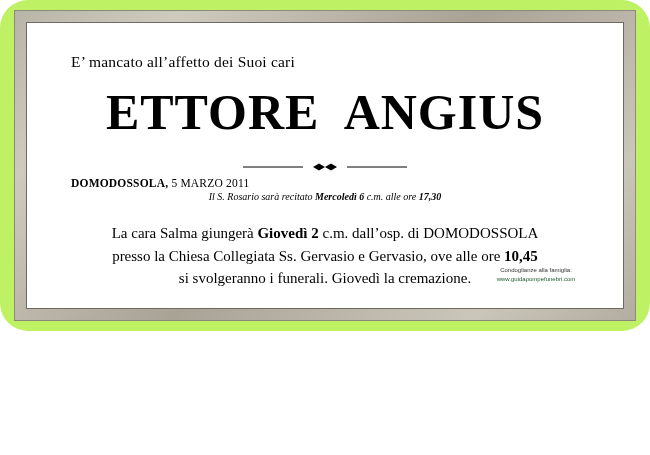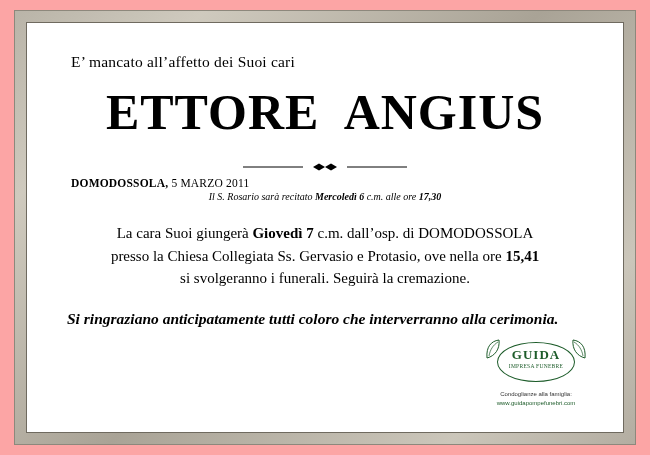--- a/index.html
+++ b/index.html
@@ -3,24 +3,25 @@
 <meta charset="utf-8">
 <style>
   html, body {
     margin: 0;
     padding: 0;
     background: #ffffff;
   }
   #page {
     position: relative;
     width: 650px;
-    height: 455px;
-    background: #fca5a5;
+    height: 331px;
+    background: #bef264;
     overflow: hidden;
     font-family: "Liberation Serif", serif;
+    border-radius: 28px;
   }
 
   
   .frame-outer {
     position: absolute;
     left: 14px;
     top: 10px;
     right: 14px;
     bottom: 10px;
     background: linear-gradient(135deg, #b9b4a8 0%, #cfcabe 18%, #a9a396 50%, #cbc6ba 82%, #b3ada1 100%);
@@ -208,46 +209,32 @@
         </div>
 
         <div class="rosary">
           <div>
             <span>Il S. Rosario sarà recitato </span><b>Mercoledì 6</b><span> c.m. alle ore </span><b>17,30</b>
           </div>
         </div>
 
         <div class="funeral">
           <div>
-            <span>La cara Suoi giungerà </span><b>Giovedì 7</b><span> c.m. dall’osp. di DOMODOSSOLA</span>
+            <span>La cara Salma giungerà </span><b>Giovedì 2</b><span> c.m. dall’osp. di DOMODOSSOLA</span>
           </div>
           <div>
-            <span>presso la Chiesa Collegiata Ss. Gervasio e Protasio, ove nella ore </span><b>15,41</b>
+            <span>presso la Chiesa Collegiata Ss. Gervasio e Gervasio, ove alle ore </span><b>10,45</b>
           </div>
-          <div>si svolgeranno i funerali. Seguirà la cremazione.</div>
-        </div>
-
-        <div class="thanks">Si ringraziano anticipatamente tutti coloro che interverranno alla cerimonia.</div>
+          <div>si svolgeranno i funerali. Giovedì la cremazione.</div>
+        </div>
+
 
       </div>
 
       <div class="logo">
-        <div class="logo-badge">
-          <svg class="logo-leaf left" viewBox="0 0 20 22">
-            <path d="M16 2 C8 3 3 9 4 20 C12 18 17 11 16 2 Z" fill="none" stroke="#1d5c2a" stroke-width="1"></path>
-            <path d="M15 4 C10 7 7 12 6 18" fill="none" stroke="#1d5c2a" stroke-width="0.7"></path>
-          </svg>
-          <svg class="logo-leaf right" viewBox="0 0 20 22">
-            <path d="M4 2 C12 3 17 9 16 20 C8 18 3 11 4 2 Z" fill="none" stroke="#1d5c2a" stroke-width="1"></path>
-            <path d="M5 4 C10 7 13 12 14 18" fill="none" stroke="#1d5c2a" stroke-width="0.7"></path>
-          </svg>
-          <div class="logo-oval"></div>
-          <div class="logo-word">GUIDA</div>
-          <div class="logo-sub">IMPRESA  FUNEBRE</div>
-        </div>
         <div class="logo-caption">
           <div>Condoglianze alla famiglia:</div>
           <div class="site">www.guidapompefunebri.com</div>
         </div>
       </div>
 
     </div>
   </div>
 
 </div>

